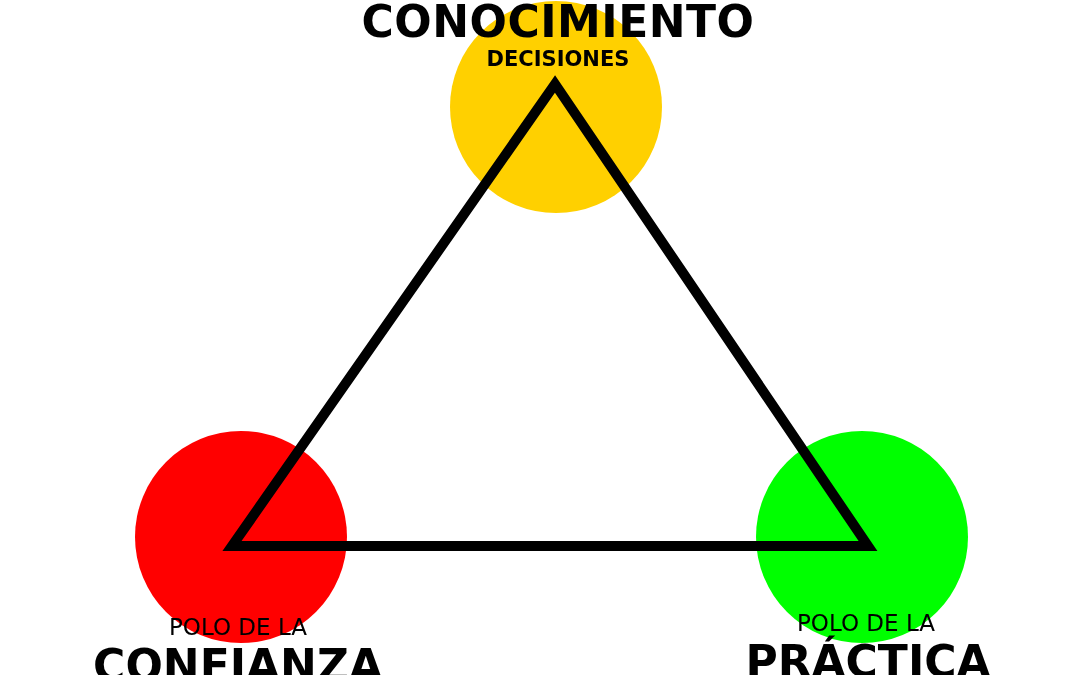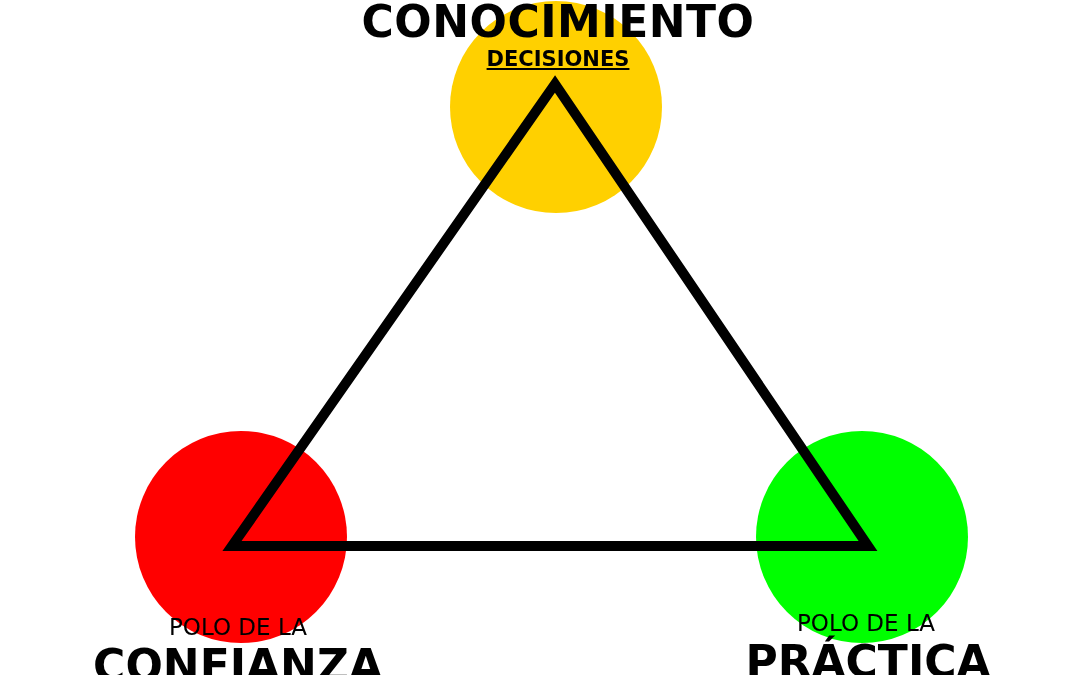--- a/index.html
+++ b/index.html
@@ -1,20 +1,20 @@
 <!DOCTYPE html>
 <html><head>
   <meta charset="utf-8">
   <style>
     html, body { margin: 0; padding: 0; background: #ffffff; }
     body { width: 1080px; height: 675px; overflow: hidden; position: relative; font-family: "DejaVu Sans", sans-serif; }
     .stage { position: absolute; left: 18px; top: 0; width: 1080px; height: 499px; }
     .lbl { position: absolute; color: #000; text-align: center; white-space: nowrap; font-family: "DejaVu Sans", sans-serif; font-weight: bold; }
     .title-top { left: 340px; width: 400px; top: -4px; font-size: 44px; letter-spacing: 0.5px; line-height: 52px; }
-    .sub-top { left: 440px; width: 200px; top: 46px; font-size: 21px; line-height: 26px; text-decoration: underline; }
+    .sub-top { left: 440px; width: 200px; top: 46px; font-size: 21px; line-height: 26px; }
     .pre-left { left: 120px; width: 200px; top: 612px; font-size: 23px; font-weight: normal; line-height: 30px; }
     .big-left { left: 60px; width: 320px; top: 640px; font-size: 44px; line-height: 52px; }
     .pre-right { left: 748px; width: 200px; top: 608px; font-size: 23px; font-weight: normal; line-height: 30px; }
     .big-right { left: 700px; width: 300px; top: 636px; font-size: 44px; line-height: 52px; }
   </style>
 </head>
 <body>
 
 <div class="stage">
   <svg width="1080" height="675" viewBox="0 0 1080 675">

